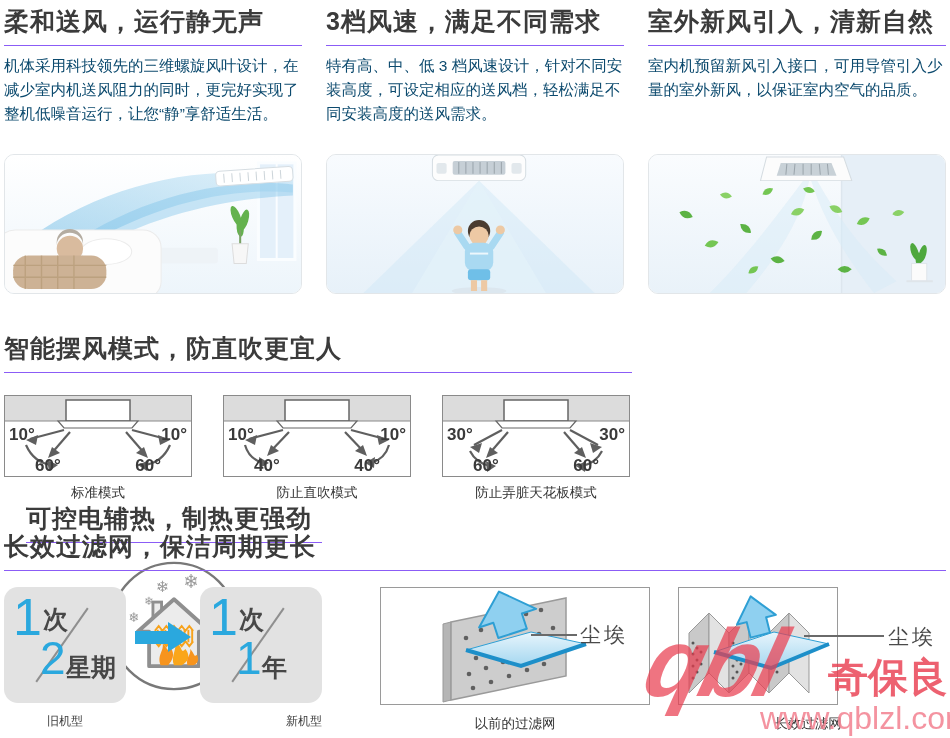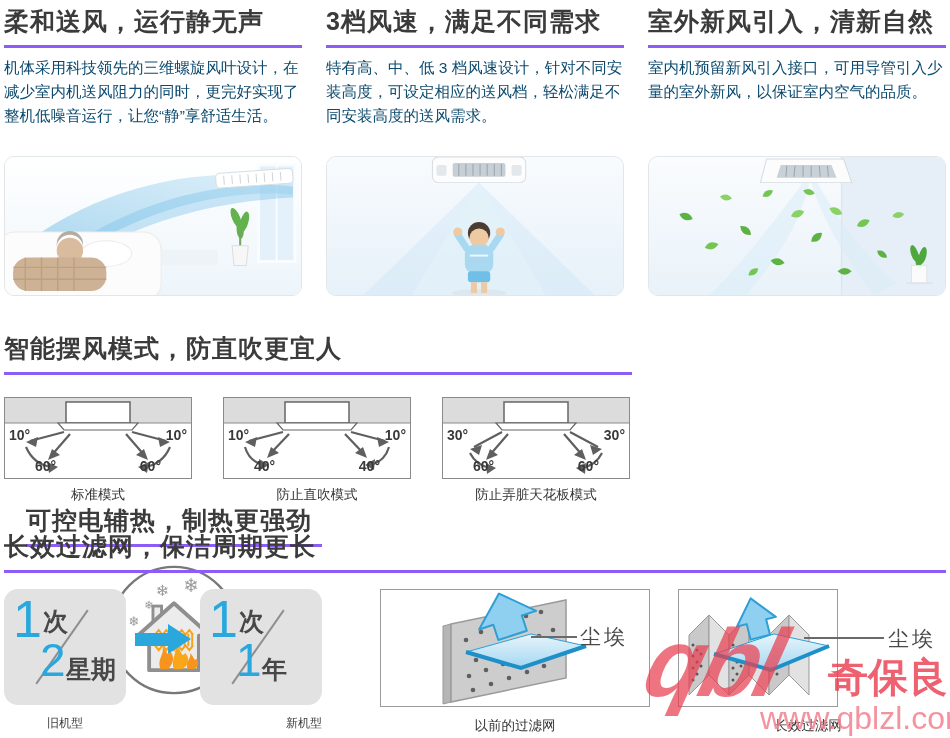--- a/index.html
+++ b/index.html
@@ -5,40 +5,40 @@
   * { margin:0; padding:0; box-sizing:border-box; }
   html,body { background:#fff; }
   .page {
     position:relative; width:950px; height:738px; margin:0 auto;
     background:#fff; overflow:hidden;
     font-family:"Liberation Sans","DejaVu Sans",sans-serif;
     color:#3c3c3c;
   }
   h2.sec-title {
     font-size:25px; font-weight:bold; color:#3b3b3b; letter-spacing:1px;
-    padding-bottom:7px; border-bottom:3px solid #8b5cf6; margin-bottom:8px;
+    padding-bottom:7px; border-bottom:1px solid #8b5cf6; margin-bottom:8px;
     white-space:nowrap;
   }
   
   .sec-features { position:absolute; top:5px; left:4px; right:4px; display:flex; justify-content:space-between; }
   .feature { width:298px; }
   .feature p { font-size:15.5px; line-height:1.55; color:#0c4a6e; height:100px; }
   .photo {
     height:140px; border:1px solid #e2e6e9; border-radius:10px; overflow:hidden; background:#fbfdfe;
   }
   .photo svg { display:block; width:100%; height:100%; }
   
   .sec-swing { position:absolute; top:332px; left:4px; right:4px; display:flex;flex-direction:column; }
   .swing-left { width:628px; }
   .heater-col { width:296px; margin-left:22px; }
   .modes { display:flex; gap:31px; margin-top:22px; }
   .mode { width:188px; }
   .mode-box { position:relative; width:188px; height:82px; }
   .mode-box svg { display:block; width:188px; height:82px; }
-  .angle-label { position:absolute; font-size:14px; font-weight:bold; color:#3a3a3a; }
+  .angle-label { position:absolute; font-size:17px; font-weight:bold; color:#3a3a3a; }
   .a-lt { left:5px;  top:30px; }
   .a-lb { left:31px; top:61px; }
   .a-rt { right:5px; top:30px; }
   .a-rb { right:31px; top:61px; }
   .mode-caption { margin-top:7px; text-align:center; font-size:13.5px; color:#333; }
   .heater-icon { width:134px; height:134px; margin:16px auto 0; }
   
   .sec-filter { position:absolute; top:530px; left:4px; right:4px; }
   .filter-row { position:relative; height:162px; margin-top:16px; }
   .freq-box {

